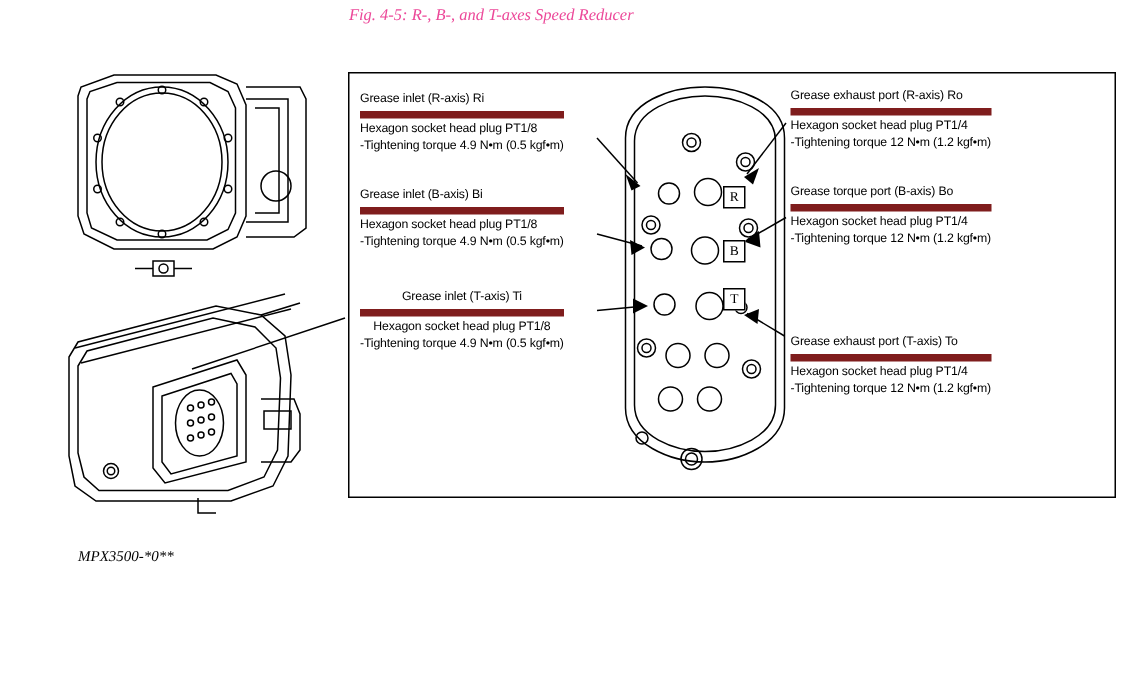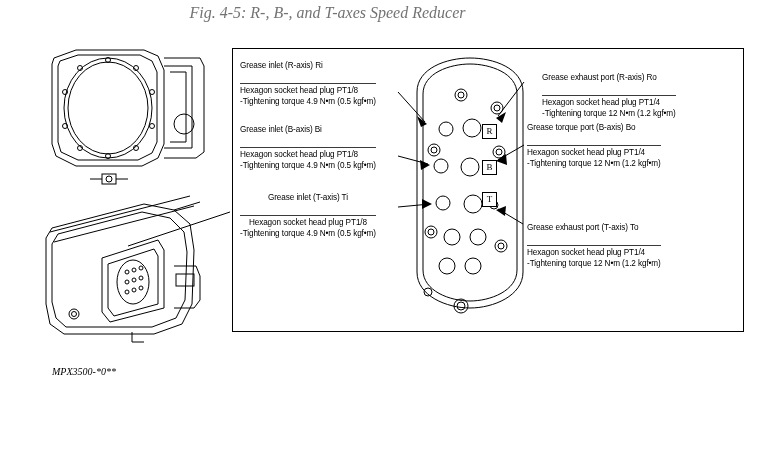--- a/index.html
+++ b/index.html
@@ -16,22 +16,22 @@
     overflow: hidden;
   }
   #figure-caption {
     position: absolute;
     top: 4px;
     left: 0;
     width: 655px;
     text-align: center;
     font-family: "Liberation Serif", serif;
     font-style: italic;
-    font-size: 16px;
-    color: #737373;
+    font-size: 11px;
+    color: #ec4899;
   }
   #robot-illustration {
     position: absolute;
     left: 24px;
     top: 36px;
     width: 200px;
     height: 320px;
   }
   #model-label {
     position: absolute;
@@ -53,33 +53,33 @@
   }
   .callout {
     position: absolute;
     font-size: 8.2px;
     line-height: 11.2px;
     letter-spacing: -0.1px;
     white-space: nowrap;
   }
   .callout .cl-title {
     display: block;
-    border-bottom: 1px solid #7f1d1d;
-    padding-bottom: 12px;
+    border-bottom: 5px solid #7f1d1d;
+    padding-bottom: 3px;
     margin-bottom: 1px;
   }
   .callout .cl-line {
     display: block;
   }
   
   #callout-ri  { left: 240px; top: 60px; }
   #callout-bi  { left: 240px; top: 124px; }
   #callout-ti  { left: 240px; top: 192px; text-align: center; }
   
-  #callout-ro  { left: 542px; top: 58px; margin-top: 14px; }
+  #callout-ro  { left: 527px; top: 58px; }
   #callout-bo  { left: 527px; top: 122px; }
   #callout-to  { left: 527px; top: 222px; }
 
   #svg-layer {
     position: absolute;
     left: 0;
     top: 0;
     width: 759px;
     height: 453px;
     pointer-events: none;

